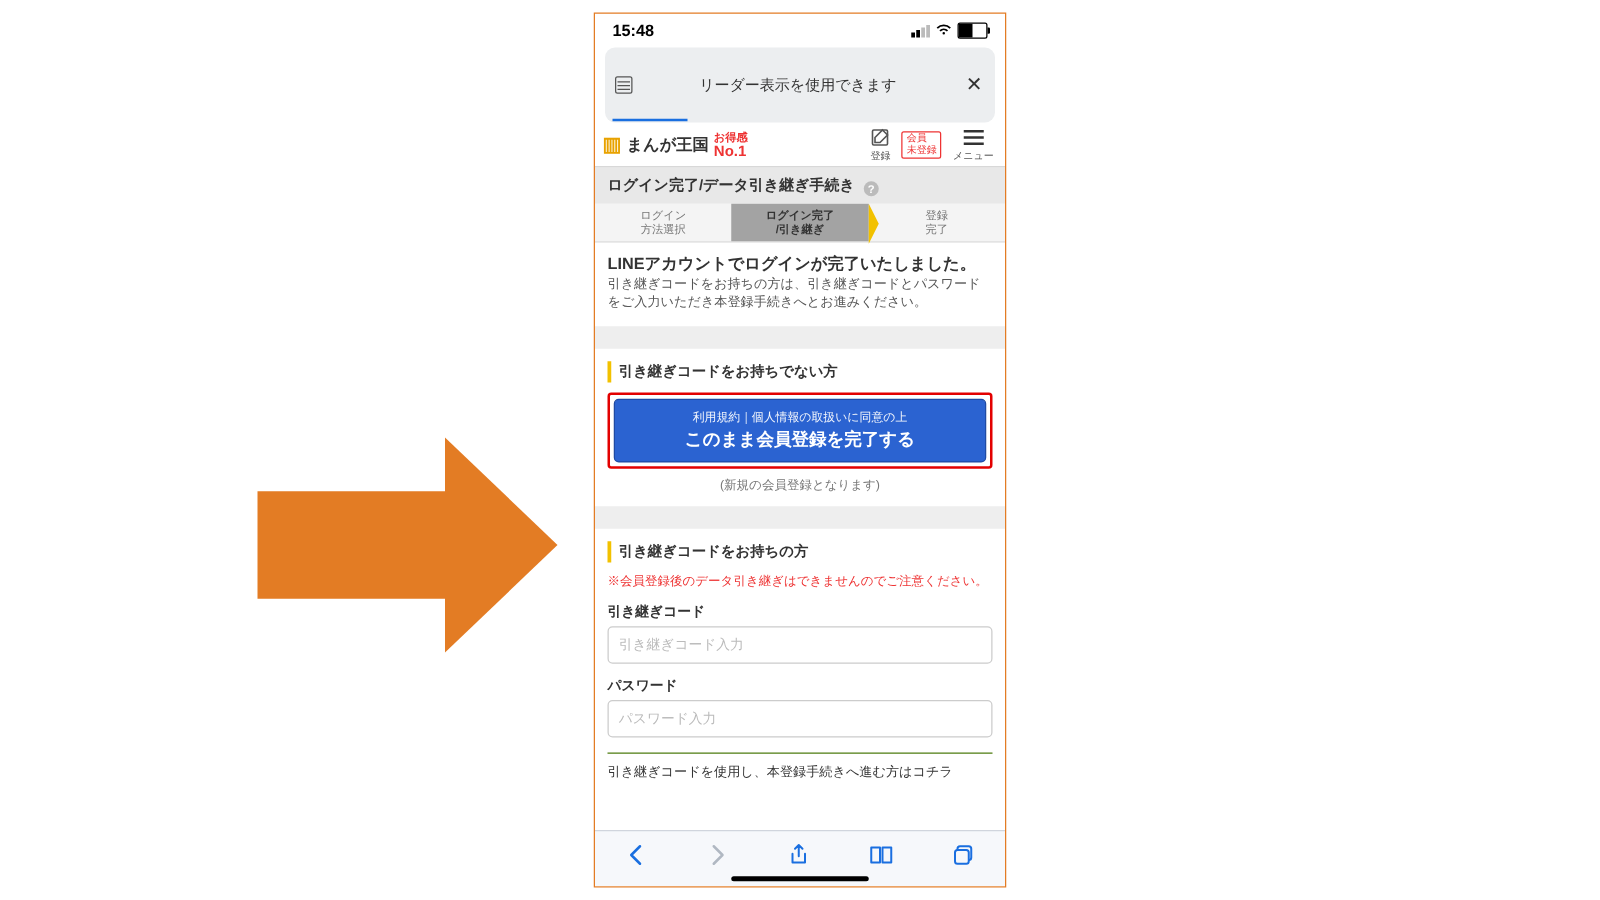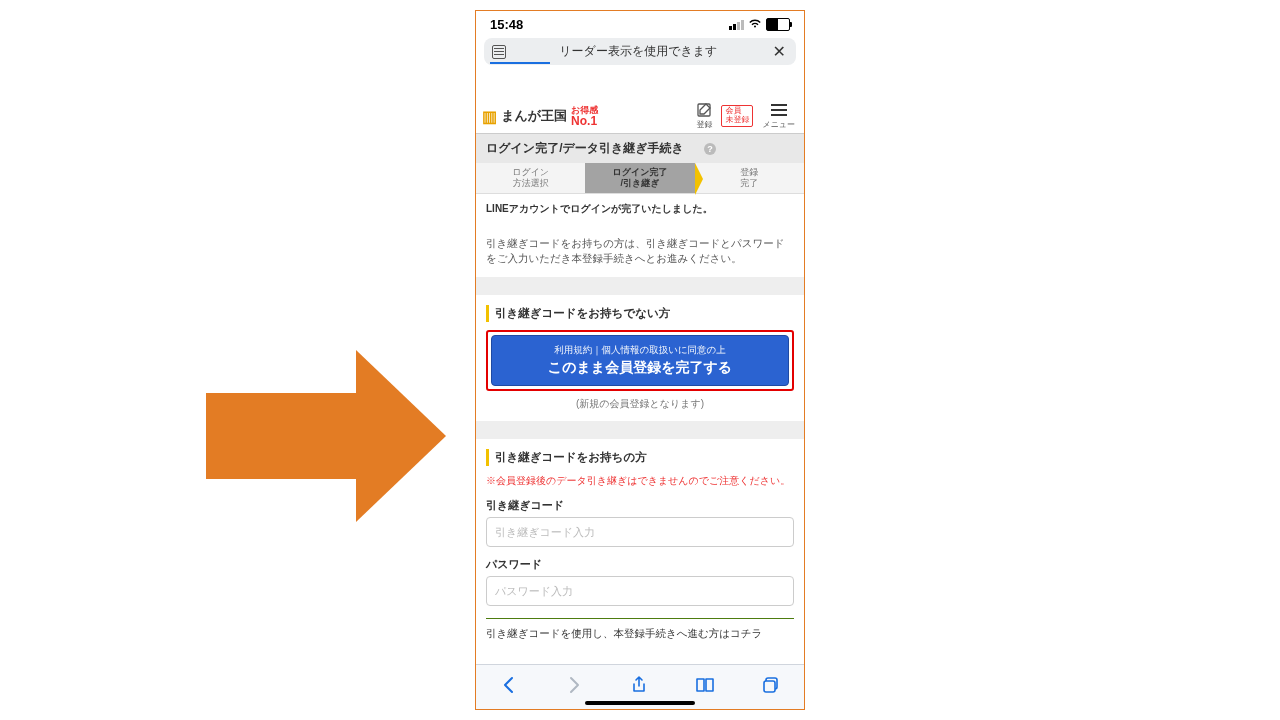--- a/index.html
+++ b/index.html
@@ -17,50 +17,50 @@
   .sig i{display:block;width:3px;background:#000}
   .sig i:nth-child(1){height:4px}
   .sig i:nth-child(2){height:6px}
   .sig i:nth-child(3){height:8px;background:#bbb}
   .sig i:nth-child(4){height:10px;background:#bbb}
   .wifi{font-size:11px}
   .bat{width:22px;height:11px;border:1px solid #000;border-radius:2px;position:relative}
   .bat::after{content:"";position:absolute;right:-3px;top:3px;width:2px;height:5px;background:#000;border-radius:0 1px 1px 0}
   .bat i{display:block;width:50%;height:100%;background:#000}
   
-  .urlbar{margin:0 8px 6px;background:#eceef0;border-radius:8px;display:flex;align-items:center;padding:4px 8px;font-size:12px;color:#333;position:relative}
+  .urlbar{margin:0 8px 6px;background:#eceef0;border-radius:8px;display:flex;align-items:center;padding:20px 8px;font-size:12px;color:#333;position:relative}
   .urlbar .reader-ico{width:14px;height:14px;border:1.2px solid #555;border-radius:2px;display:flex;flex-direction:column;justify-content:center;gap:2px;padding:1px;box-sizing:border-box}
   .urlbar .reader-ico i{display:block;height:1px;background:#555}
   .urlbar .txt{flex:1;text-align:center}
   .urlbar .close{font-size:16px;font-weight:400;color:#333;padding:0 2px}
   .urlbar .und{position:absolute;left:6px;bottom:1px;width:60px;height:2px;background:#1a6fe0}
   
   .apphdr{display:flex;align-items:center;border-bottom:1px solid #ccc;padding:3px 6px;gap:6px}
   .logo{display:flex;align-items:center;gap:4px;font-weight:700;font-size:13px;color:#333}
   .logo-ico{color:#e8a200;font-size:16px}
   .otoku{display:flex;flex-direction:column;line-height:1;font-size:9px}
   .otoku .a{color:#e33;font-weight:700}
   .otoku .b{color:#e33;font-weight:800;font-size:12px}
   .apphdr-sp{flex:1}
   .hbtn{display:flex;flex-direction:column;align-items:center;font-size:8px;color:#555;gap:1px;padding:0 3px}
   .hbtn svg,.hbtn .menu-ico{width:16px;height:16px}
   .badge-unreg{border:1px solid #e33;color:#e33;font-size:8px;padding:1px 3px;border-radius:2px;line-height:1.1;text-align:left}
   .menu-ico{display:flex;flex-direction:column;justify-content:center;gap:3px}
   .menu-ico i{display:block;height:2px;background:#333}
   
-  .ptitle{background:#e8e8e8;padding:6px 10px;font-size:12px;font-weight:700;color:#333;display:flex;align-items:center;gap:20px}
+  .ptitle{background:#e8e8e8;padding:6px 10px;font-size:12px;font-weight:700;color:#333;display:flex;align-items:flex-end;gap:7px}
   .ptitle .q{display:inline-block;width:12px;height:12px;border-radius:50%;background:#bbb;color:#fff;font-size:9px;text-align:center;line-height:12px}
   
   .steps{display:flex;background:#f4f4f4;font-size:9px;color:#777;text-align:center;border-bottom:1px solid #ddd}
   .step{flex:1;padding:4px 2px;line-height:1.2;position:relative}
   .step.active{background:#a3a3a3;color:#333;font-weight:700}
   .step.active::after{content:"";position:absolute;right:-8px;top:0;width:0;height:0;border-top:16px solid transparent;border-bottom:16px solid transparent;border-left:8px solid #f2c100;z-index:1}
   
   .body{padding:8px 10px;font-size:11px;color:#333}
-  .lead{font-weight:700;font-size:10px;margin-bottom:20px}
+  .lead{font-weight:700;font-size:13px;margin-bottom:0}
   .desc{font-size:10.5px;color:#555;line-height:1.5}
   .gap{height:18px;background:#eee;margin:10px -10px}
   .sect-h{border-left:3px solid #f2c100;padding:1px 6px;font-size:11.5px;font-weight:700;margin:4px 0 8px}
   .redbox{border:2px solid #e30000;padding:3px;border-radius:3px}
   .bigbtn{background:#2b63d1;color:#fff;border:1px solid #1f4aa3;border-radius:4px;text-align:center;padding:8px 6px;cursor:pointer}
   .bigbtn .s1{font-size:9.5px;display:block;opacity:.95}
   .bigbtn .s2{font-size:14px;font-weight:700;display:block;margin-top:2px}
   .note{text-align:center;font-size:10px;color:#777;margin-top:6px}
   .warn{color:#e33;font-size:10px;margin-top:2px}
   .flbl{font-size:11px;font-weight:700;margin:10px 0 4px}

